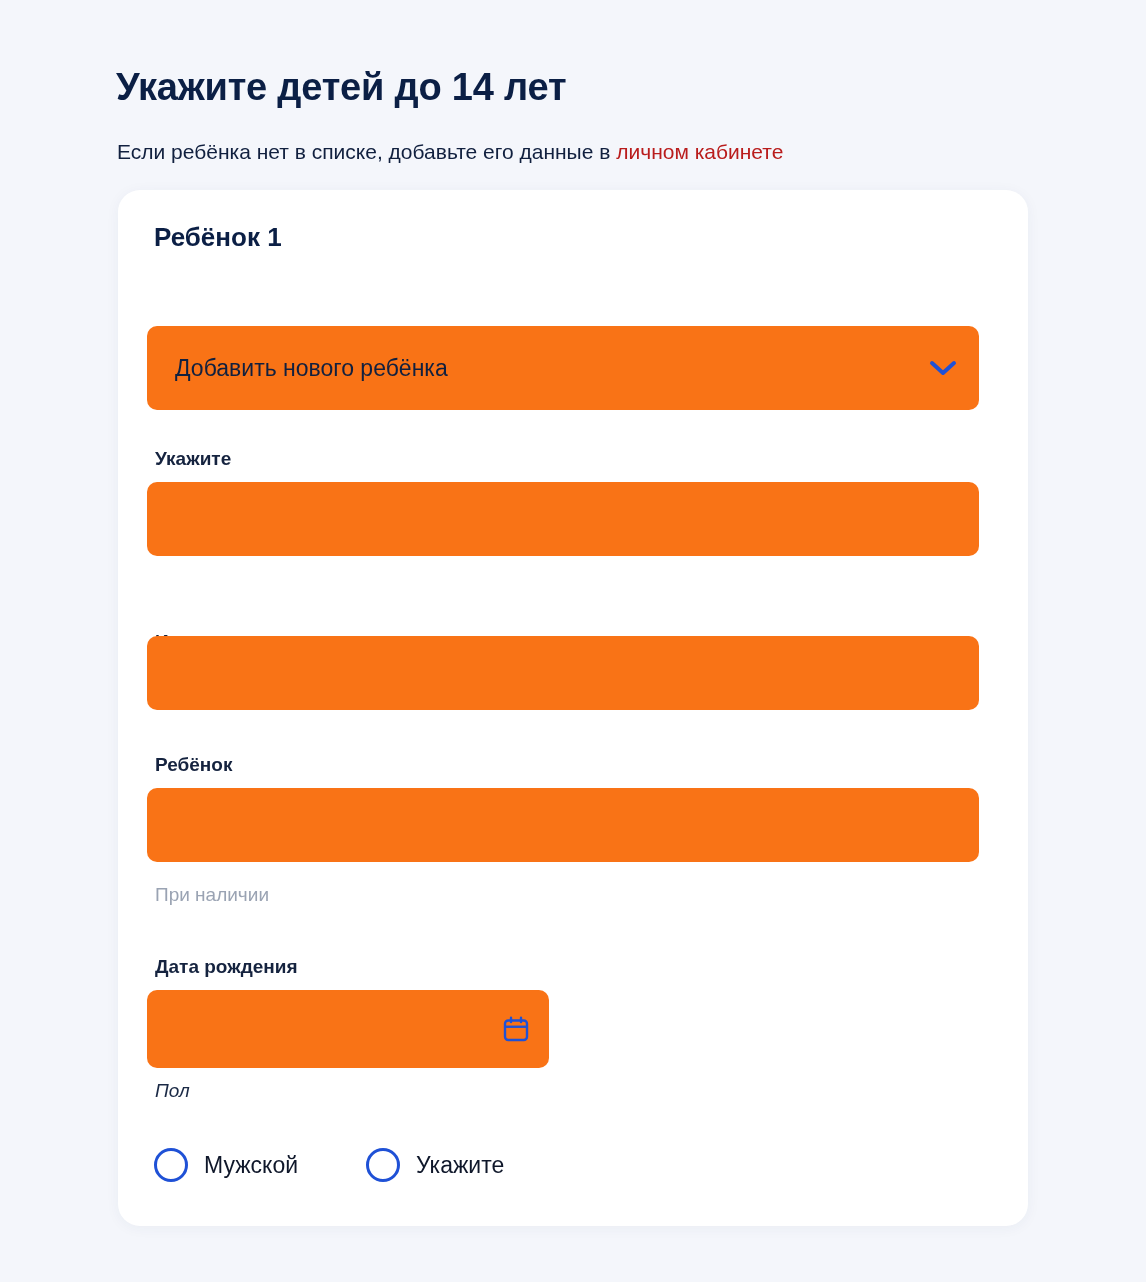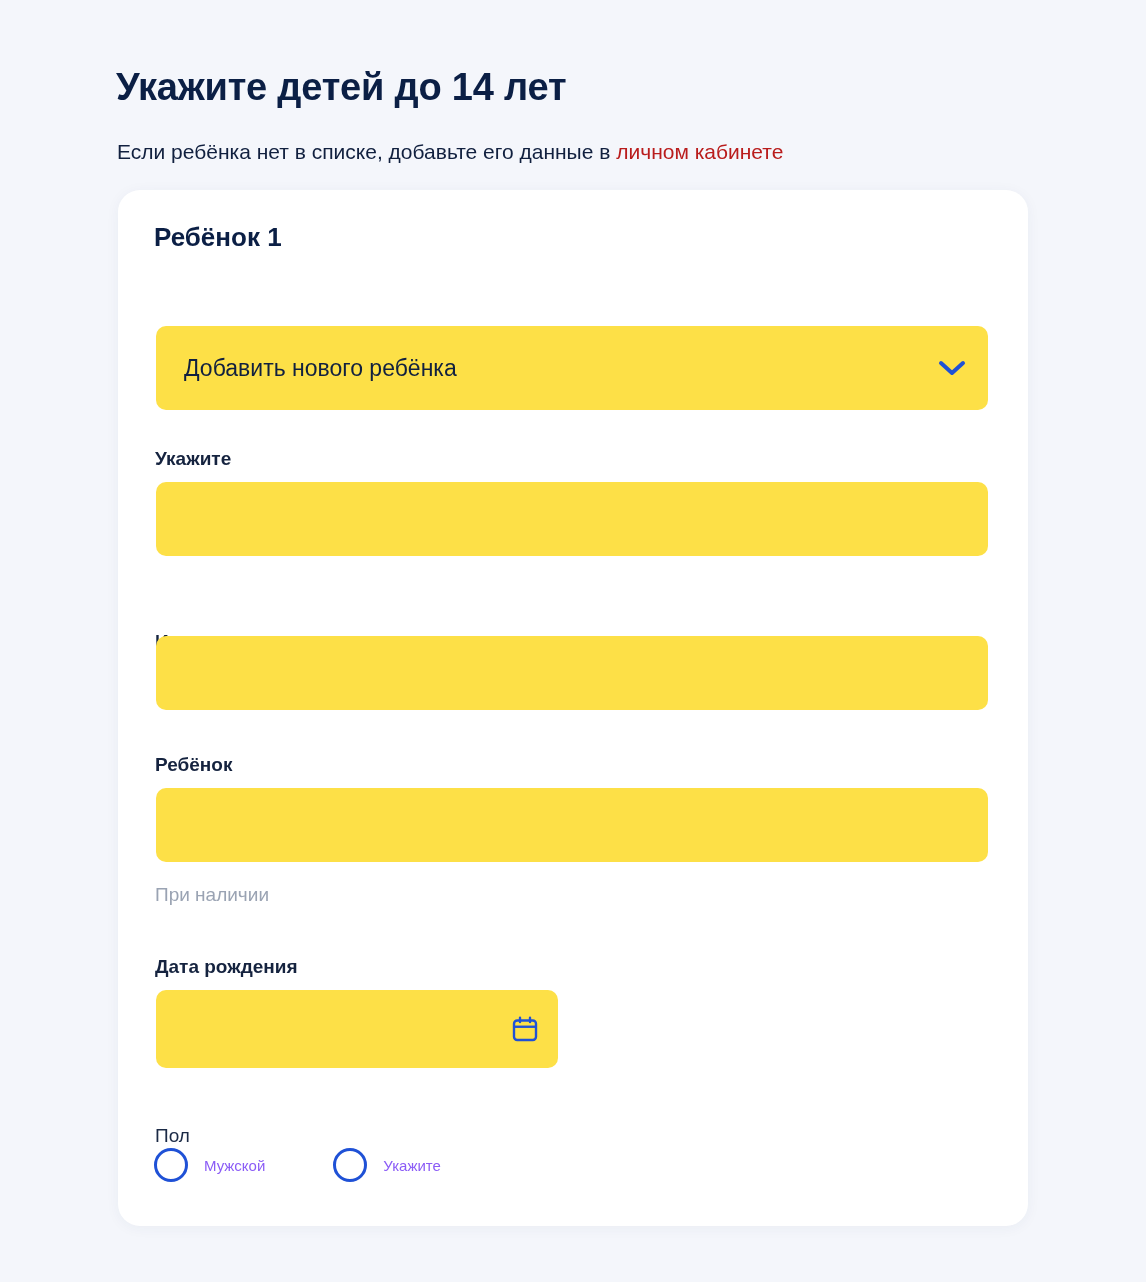--- a/index.html
+++ b/index.html
@@ -69,22 +69,22 @@
     font-weight: bold;
     color: #15233f;
   }
   .field-label.regular {
     font-weight: normal;
     color: #1b2a46;
     font-size: 19px;
   }
   .control {
     position: absolute;
-    left: 38px;
-    background: #fde047;
+    left: 29px;
+    background: #f97316;
     border-radius: 10px;
     box-sizing: border-box;
   }
   .text-input {
     width: 832px;
     height: 74px;
     border: none;
     outline: none;
     background: transparent;
     font-family: "Liberation Sans", sans-serif;
@@ -167,22 +167,22 @@
     width: 34px;
     height: 34px;
     border-radius: 50%;
     border: 3px solid #1f51d6;
     background: #ffffff;
     box-sizing: border-box;
     flex: 0 0 auto;
   }
   .radio-label {
     margin-left: 16px;
-    font-size: 15px;
-    color: #8b5cf6;
+    font-size: 23px;
+    color: #0f172a;
   }
 </style>
 </head>
 <body>
 
 <div class="page">
 
   <h1 class="page-title">Укажите детей до 14 лет</h1>
 
   <p class="page-subtitle"><span>Если ребёнка нет в списке, добавьте его данные в </span><a class="link" href="#">личном кабинете</a></p>
@@ -222,21 +222,21 @@
       <span class="date-icon">
         <svg width="30" height="30" viewBox="0 0 24 24" fill="none" aria-hidden="true">
           <rect x="3.2" y="5.2" width="17.6" height="15.6" rx="2.6" stroke="#1f51d6" stroke-width="1.9"></rect>
           <path d="M3.4 10.2 H20.6" stroke="#1f51d6" stroke-width="1.9"></path>
           <path d="M8 2.9 V6.4" stroke="#1f51d6" stroke-width="1.9" stroke-linecap="round"></path>
           <path d="M16 2.9 V6.4" stroke="#1f51d6" stroke-width="1.9" stroke-linecap="round"></path>
         </svg>
       </span>
     </div>
 
-    <div class="field-label regular" style="top:935px;">Пол</div>
+    <div class="field-label regular" style="top:890px;font-style:italic;">Пол</div>
     <div class="radio-group" style="top:958px;">
       <div class="radio-option">
         <span class="radio-ring"></span>
         <span class="radio-label">Мужской</span>
       </div>
       <div class="radio-option">
         <span class="radio-ring"></span>
         <span class="radio-label">Укажите</span>
       </div>
     </div>

